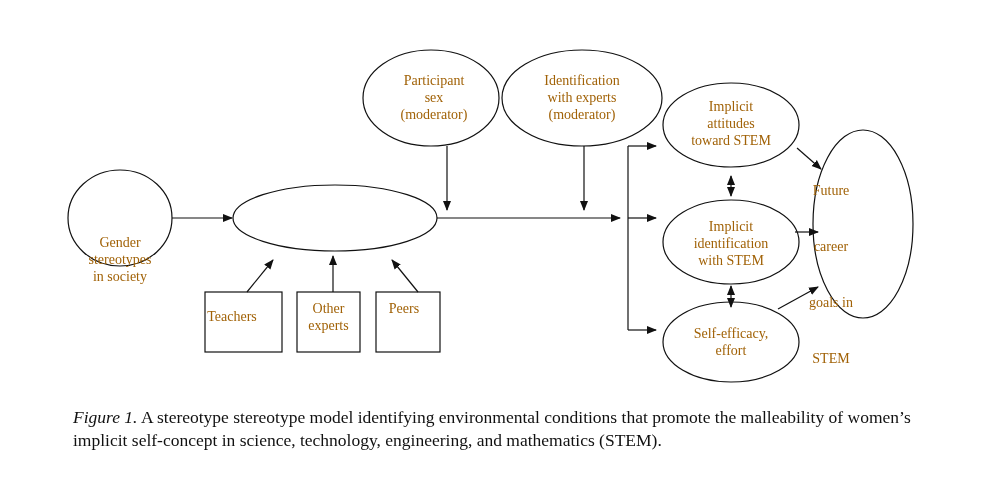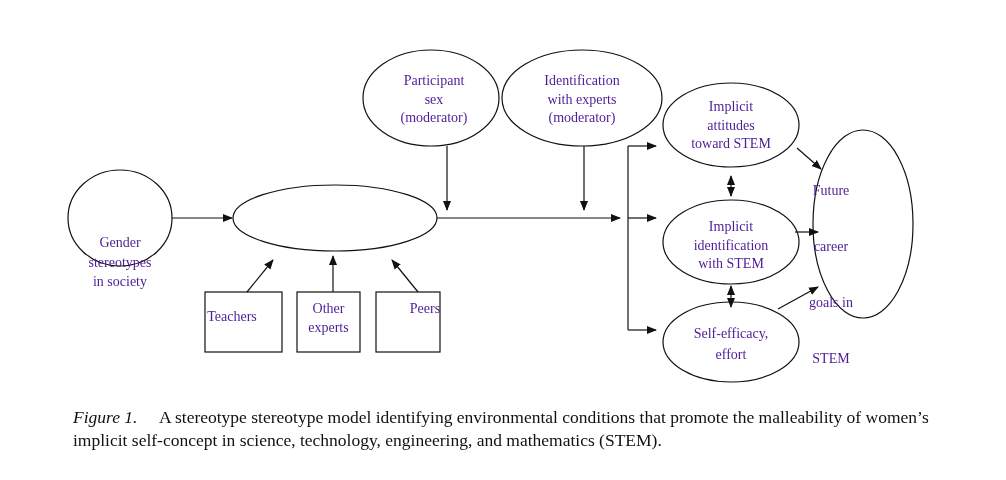--- a/index.html
+++ b/index.html
@@ -1,21 +1,21 @@
 <!DOCTYPE html>
 <html><head>
 <meta charset="utf-8">
 <style>
   html,body{margin:0;padding:0;background:#fff;}
   body{width:1006px;height:480px;position:relative;overflow:hidden;font-family:"Liberation Serif","DejaVu Serif",serif;color:#111;}
   svg.diagram{position:absolute;left:0;top:0;}
-  .node-text{position:absolute;text-align:center;font-size:14px;line-height:17px;color:#4c1d95;display:flex;flex-direction:column;justify-content:space-between;align-items:center;}
+  .node-text{position:absolute;text-align:center;font-size:14px;line-height:17px;color:#a16207;display:flex;flex-direction:column;justify-content:flex-start;align-items:center;}
   .node-text span{display:block;white-space:nowrap;}
   .caption{position:absolute;left:73px;top:406px;width:880px;font-size:17.5px;line-height:23px;color:#111;}
-  .caption .fig{font-style:italic;margin-right:18px;}
+  .caption .fig{font-style:italic;margin-right:0;}
 </style>
 </head>
 <body>
 
 <svg class="diagram" width="1006" height="480" viewBox="0 0 1006 480">
   <defs>
     <marker id="ah" markerWidth="10" markerHeight="10" refX="9" refY="5" orient="auto" markerUnits="userSpaceOnUse">
       <path d="M0,1 L10,5 L0,9 Z" fill="#111"></path>
     </marker>
     <marker id="ahs" markerWidth="10" markerHeight="10" refX="1" refY="5" orient="auto" markerUnits="userSpaceOnUse">
@@ -96,20 +96,20 @@
   <span>goals in</span>
   <span>STEM</span>
 </div>
 <div class="node-text" style="left:205px;top:308px;width:54px;height:18px;">
   <span>Teachers</span>
 </div>
 <div class="node-text" style="left:297px;top:300px;width:63px;height:36px;">
   <span>Other</span>
   <span>experts</span>
 </div>
-<div class="node-text" style="left:376px;top:300px;width:56px;height:18px;padding-left:21px;">
+<div class="node-text" style="left:376px;top:300px;width:56px;height:18px;">
   <span>Peers</span>
 </div>
 
 <div class="caption">
   <span class="fig">Figure 1.</span>
   <span>A stereotype stereotype model identifying environmental conditions that promote the malleability of women’s implicit self-concept in science, technology, engineering, and mathematics (STEM).</span>
 </div>
 
 </body></html>

